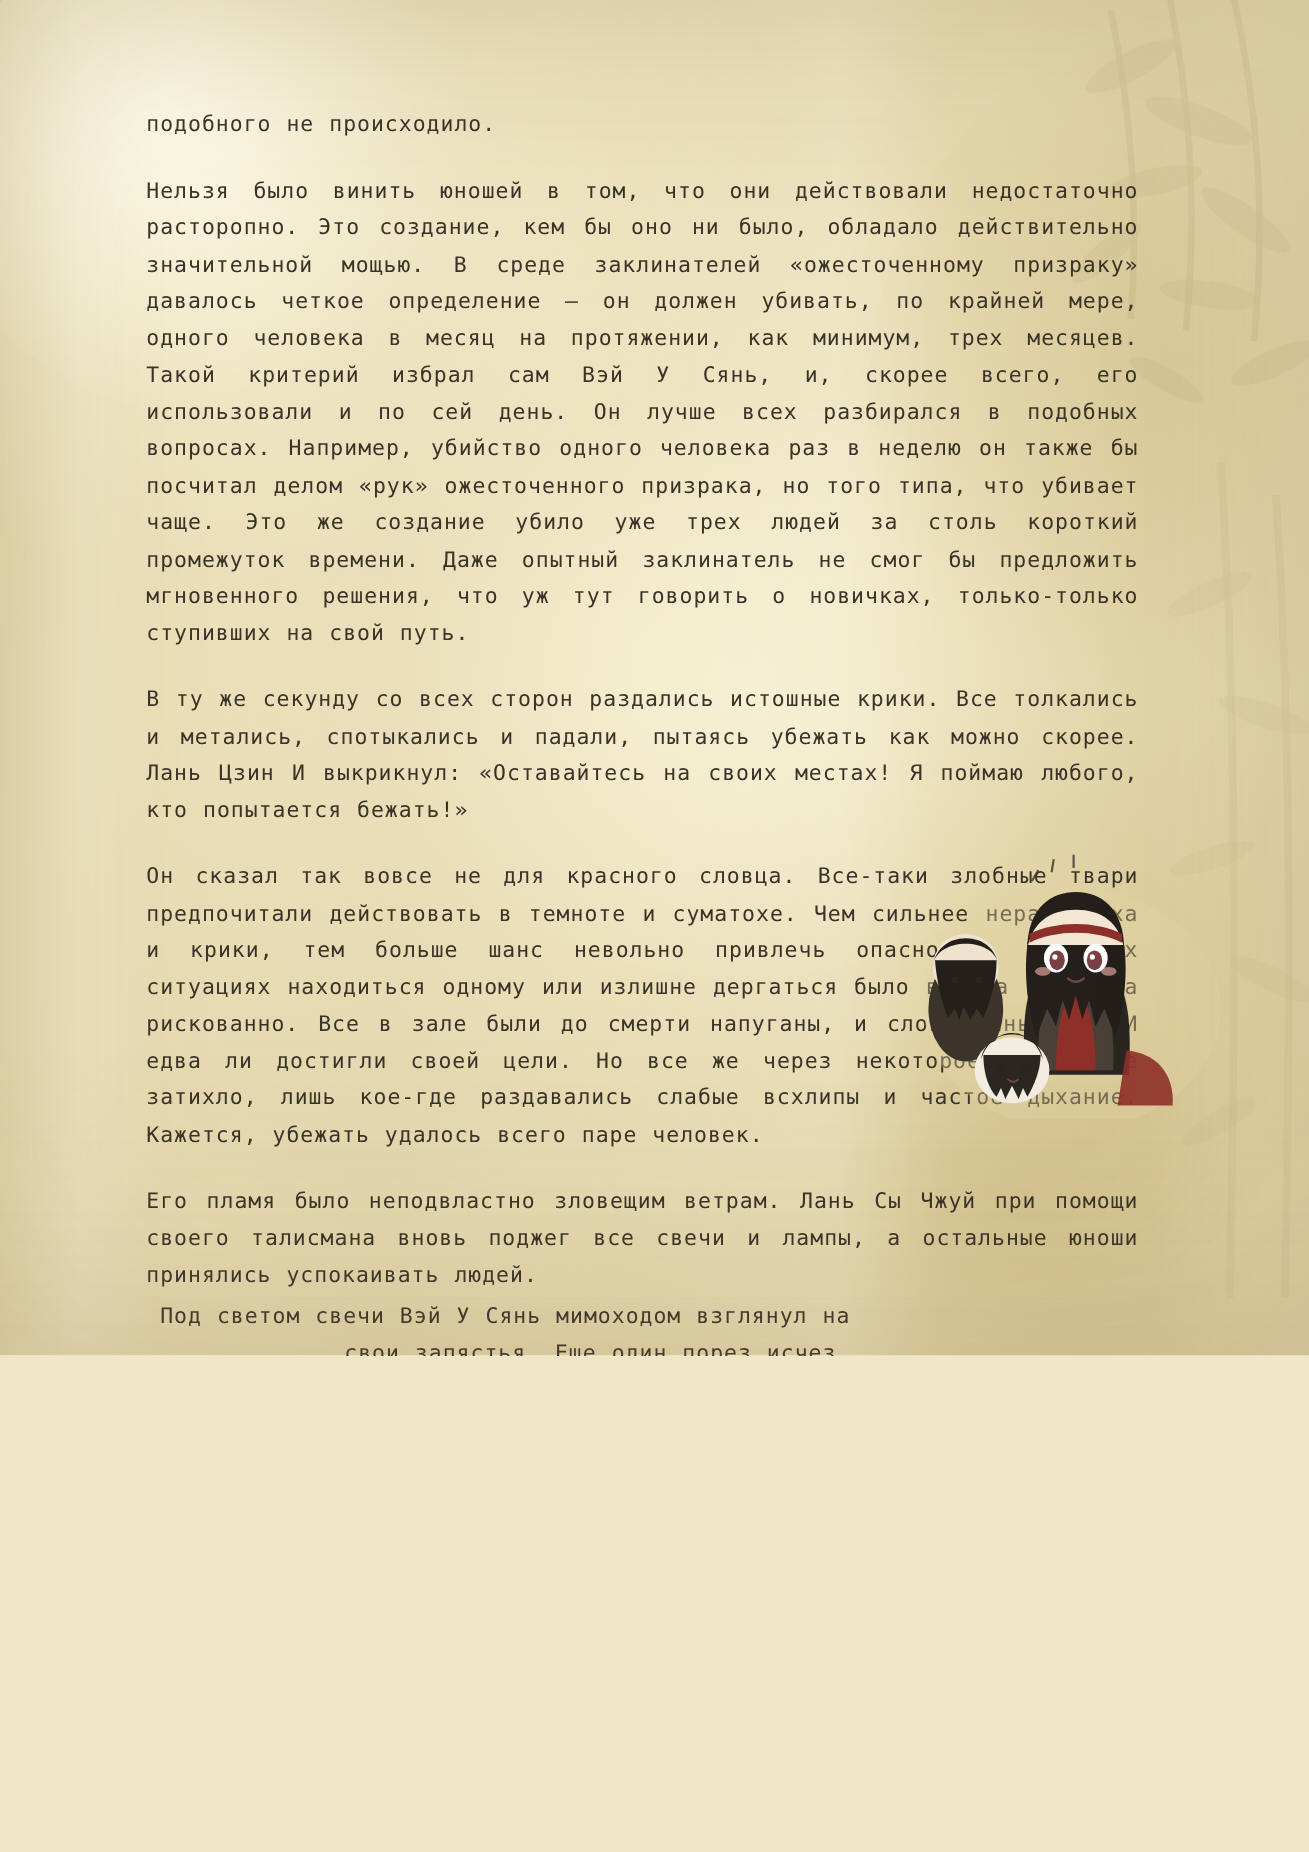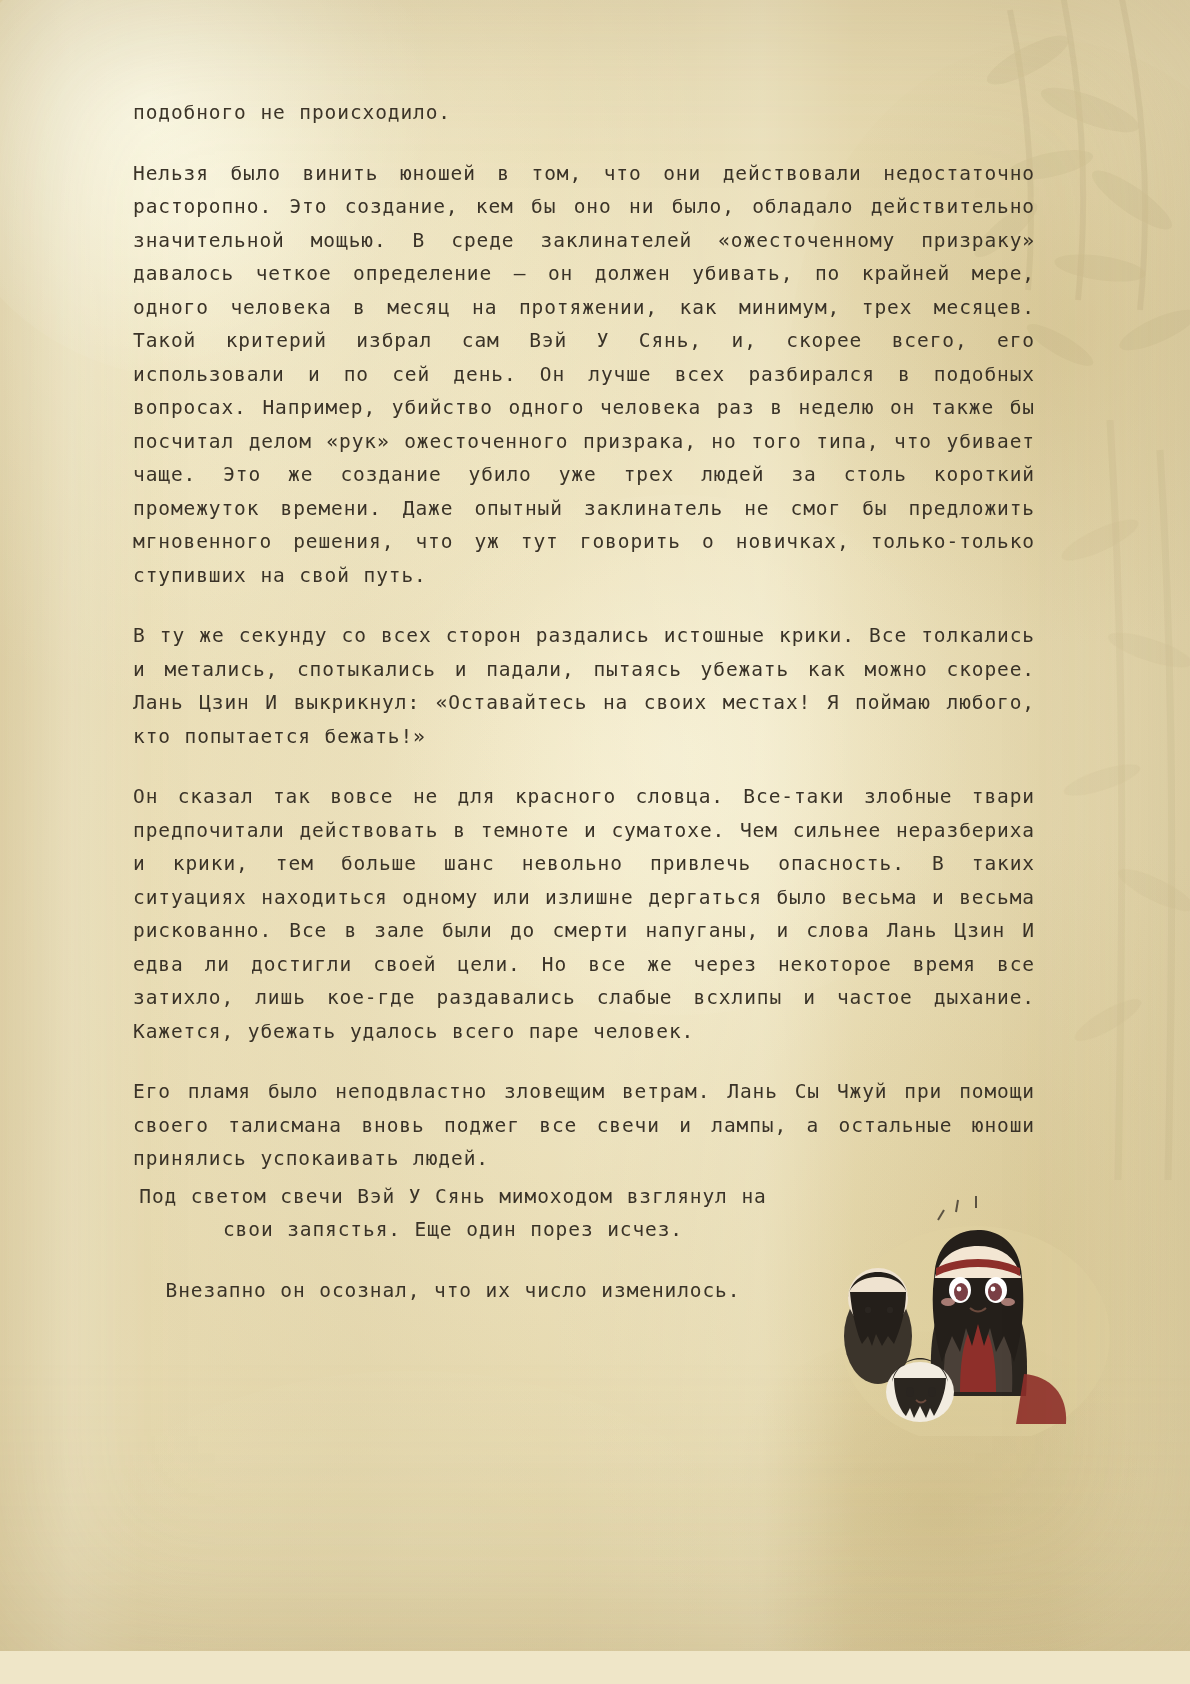--- a/index.html
+++ b/index.html
@@ -10,21 +10,21 @@
     width: 1190px;
     height: 1684px;
     font-family: "DejaVu Sans Mono", monospace;
     background: #efe6c8;
     overflow: hidden;
   }
 
   .page {
     position: relative;
     width: 1190px;
-    height: 1651px;
+    height: 1232px;
     overflow: hidden;
     background:
       radial-gradient(ellipse 60% 45% at 18% 12%, rgba(255,252,230,0.55), rgba(255,252,230,0) 70%),
       radial-gradient(ellipse 55% 40% at 85% 78%, rgba(214,196,142,0.45), rgba(214,196,142,0) 70%),
       radial-gradient(ellipse 70% 60% at 50% 50%, rgba(243,234,201,0.9), rgba(226,212,167,0.6) 70%),
       linear-gradient(120deg, #e9dcb4 0%, #f2e8c7 25%, #eadfbb 52%, #e2d4a8 78%, #ddceA0 100%);
   }
 
   
   .stain {
@@ -82,21 +82,21 @@
   p.para {
     margin: 0 0 27px 0;
     font-size: 19.5px;
     line-height: 33.5px;
     letter-spacing: 0.9px;
     color: #3a3328;
     text-align: justify;
     text-justify: inter-word;
     word-spacing: 1px;
   }
-  p.para.narrow { width: 640px; text-align: center; }
+  p.para.narrow { width: 640px; text-align: right; }
 
   
   .chibi {
     position: absolute;
     right: 80px;
     bottom: 215px;
     width: 300px;
     height: 250px;
     pointer-events: none;
   }

